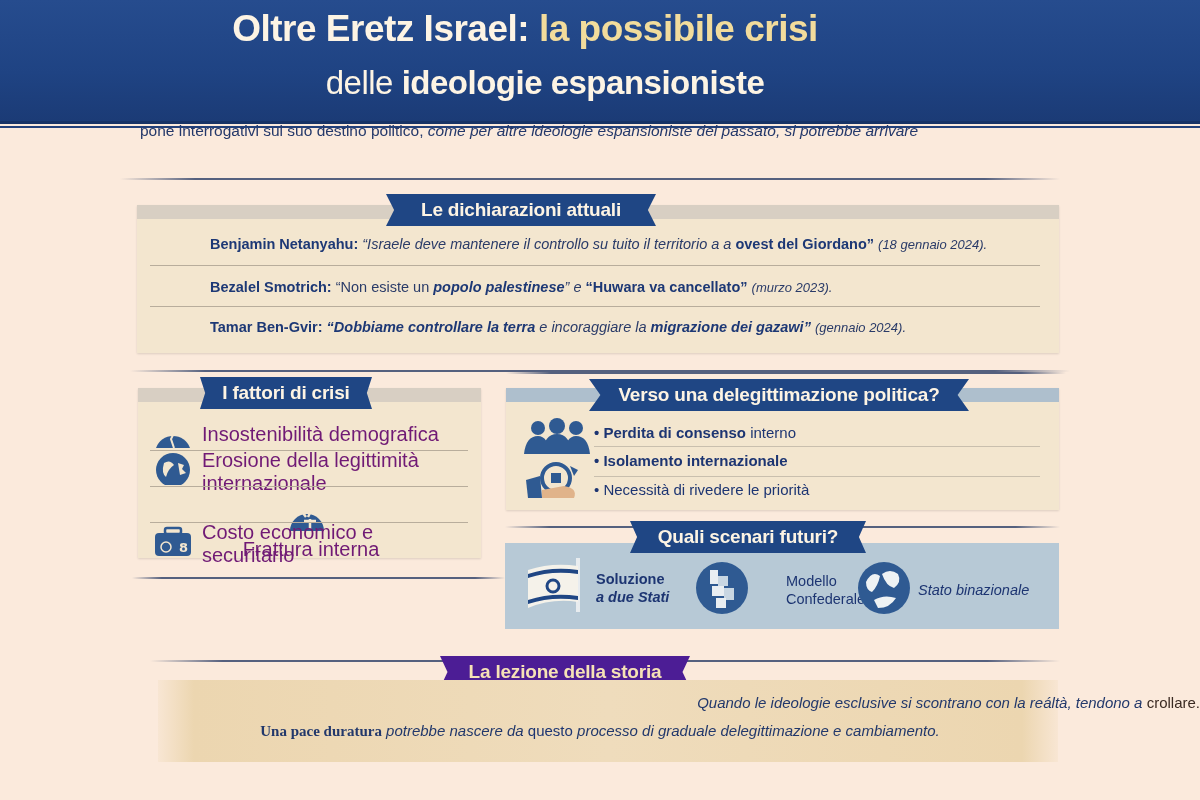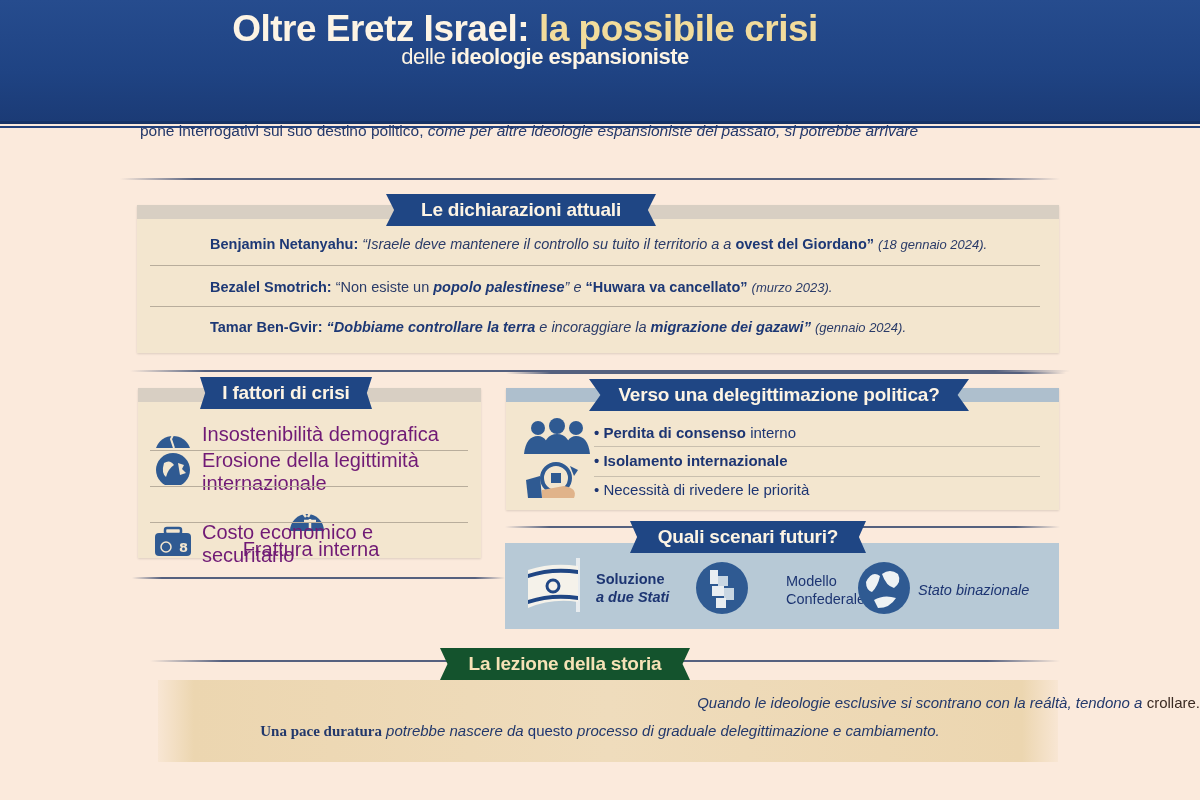--- a/index.html
+++ b/index.html
@@ -15,22 +15,22 @@
     background: linear-gradient(180deg, #264c8e 0%, #1f4383 60%, #1b3b76 100%);
     border-bottom: 3px solid #173366;
     box-shadow: 0 2px 0 #fbeadc, 0 4px 0 #22407a;
   }
   .title-l1 {
     position: absolute; top: 8px; left: 0; width: 1050px; text-align: center;
     font-size: 37px; font-weight: bold; color: #fdf4e4; letter-spacing: -0.5px;
   }
   .title-l1 .accent { color: #f2dc9c; }
   .title-l2 {
-    position: absolute; top: 44px; left: 0; width: 1090px; text-align: center;
-    font-size: 22px; color: #fdf4e4; letter-spacing: -0.5px;
+    position: absolute; top: 64px; left: 0; width: 1090px; text-align: center;
+    font-size: 33px; color: #fdf4e4; letter-spacing: -0.5px;
   }
   .title-l2 b { font-weight: bold; }
   .intro {
     position: absolute; top: 118px; left: 140px; width: 940px;
     font-size: 15.5px; line-height: 26px; color: #24386a;
   }
   .intro b { font-weight: bold; color: #1b2f66; }
   .intro i { font-style: italic; }
   .rule {
     position: absolute; height: 2px;
@@ -42,21 +42,21 @@
   }
   .panel-band {
     position: absolute; left: 0; top: 0; right: 0; height: 14px; background: #d8cfc3;
   }
   .ribbon {
     position: absolute; height: 32px; background: #1f4684; color: #fdf4e4;
     font-weight: bold; font-size: 19px; line-height: 32px; text-align: center;
     clip-path: polygon(0 0, 100% 0, 97% 50%, 100% 100%, 0 100%, 3% 50%);
     letter-spacing: -0.2px;
   }
-  .ribbon.brown { background: #14532d; color: #f6e2b6; }
+  .ribbon.brown { background: #4c1d95; color: #f6e2b6; margin-top: 8px; }
   .quote {
     position: absolute; left: 210px; font-size: 14.5px; color: #2a3b68;
   }
   .quote .who { font-weight: bold; color: #1d3875; }
   .quote i { font-style: italic; }
   .quote .bi { font-weight: bold; font-style: italic; color: #1d3875; }
   .quote .b { font-weight: bold; color: #1d3875; }
   .quote .date { font-style: italic; font-size: 13px; }
   .sep {
     position: absolute; height: 1px; background: #b8ad9c;

